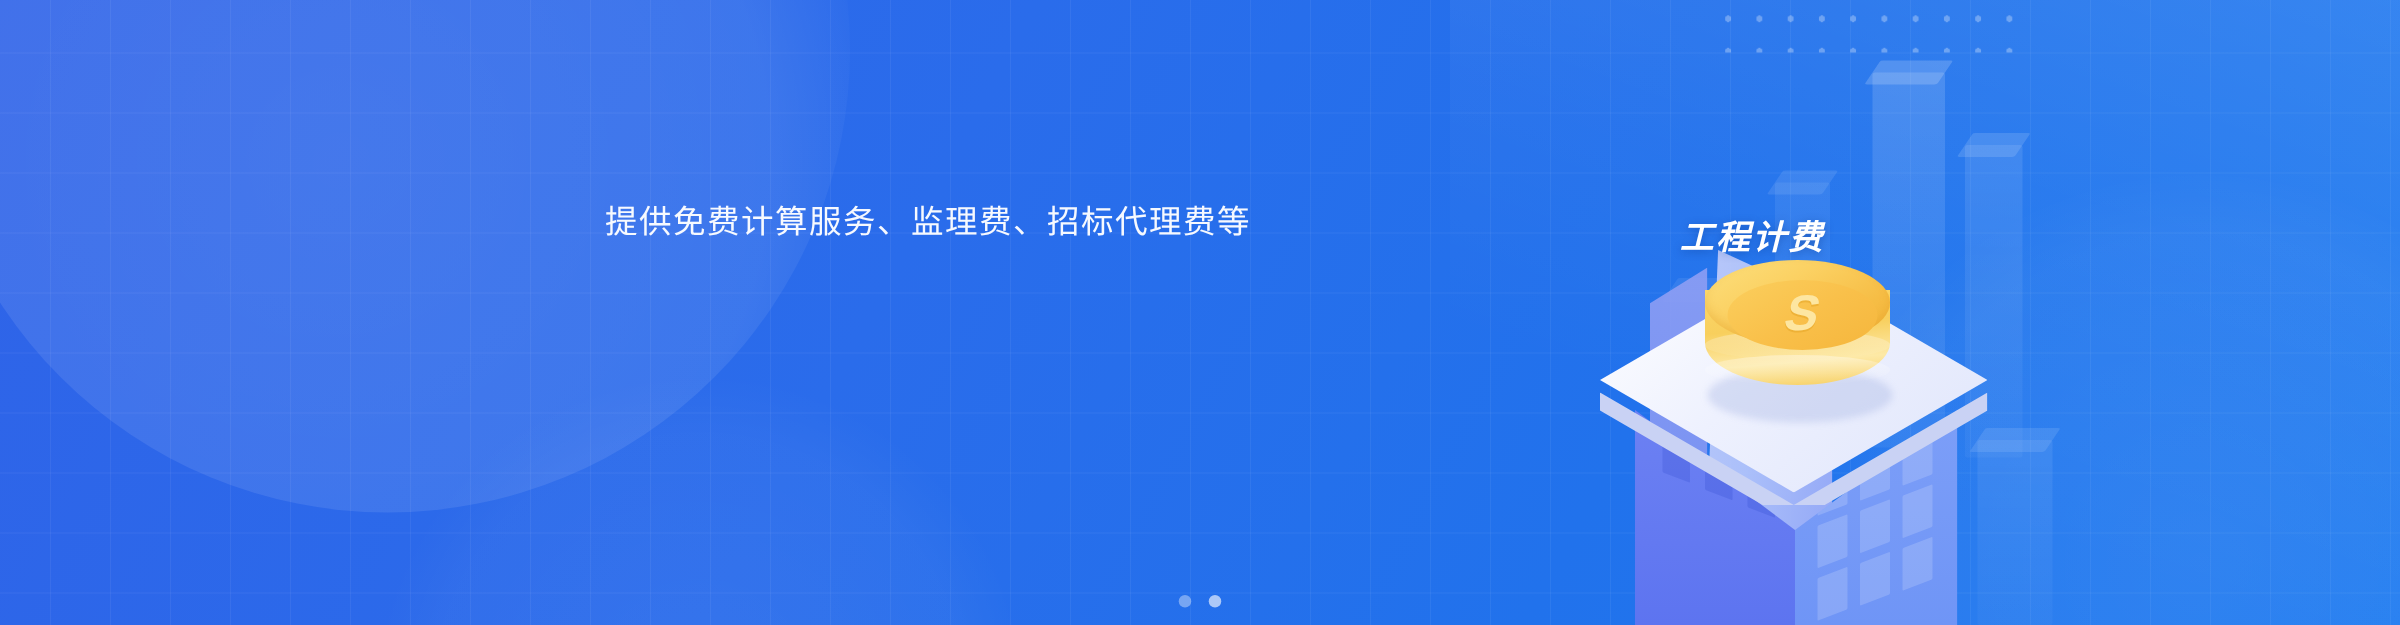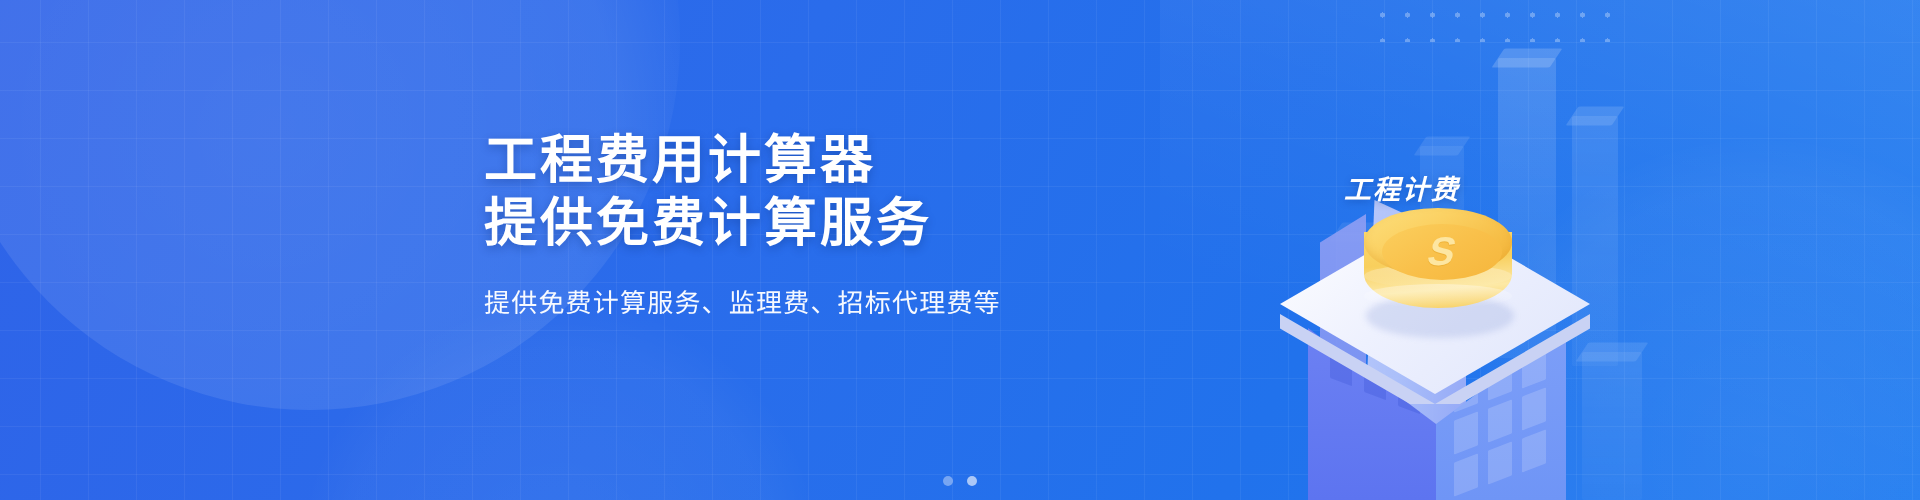--- a/index.html
+++ b/index.html
@@ -274,24 +274,20 @@
 <div class="banner">
 
   <div class="bg-grid"></div>
   <div class="glow-left"></div>
   <div class="glow-left2"></div>
   <div class="glow-right"></div>
   <div class="sheen"></div>
   <div class="dot-grid"></div>
 
   <div class="copy">
-    <h1 class="headline">
-      <span>工程费用计算器</span>
-      <span class="ln2">提供免费计算服务</span>
-    </h1>
     <div class="subcopy">
       <span>提供免费计算服务、监理费、招标代理费等</span>
     </div>
   </div>
 
   <div class="art">
 
     <div class="bar bar-c"></div>
     <div class="bar bar-e"></div>
     <div class="bar bar-a"></div>

